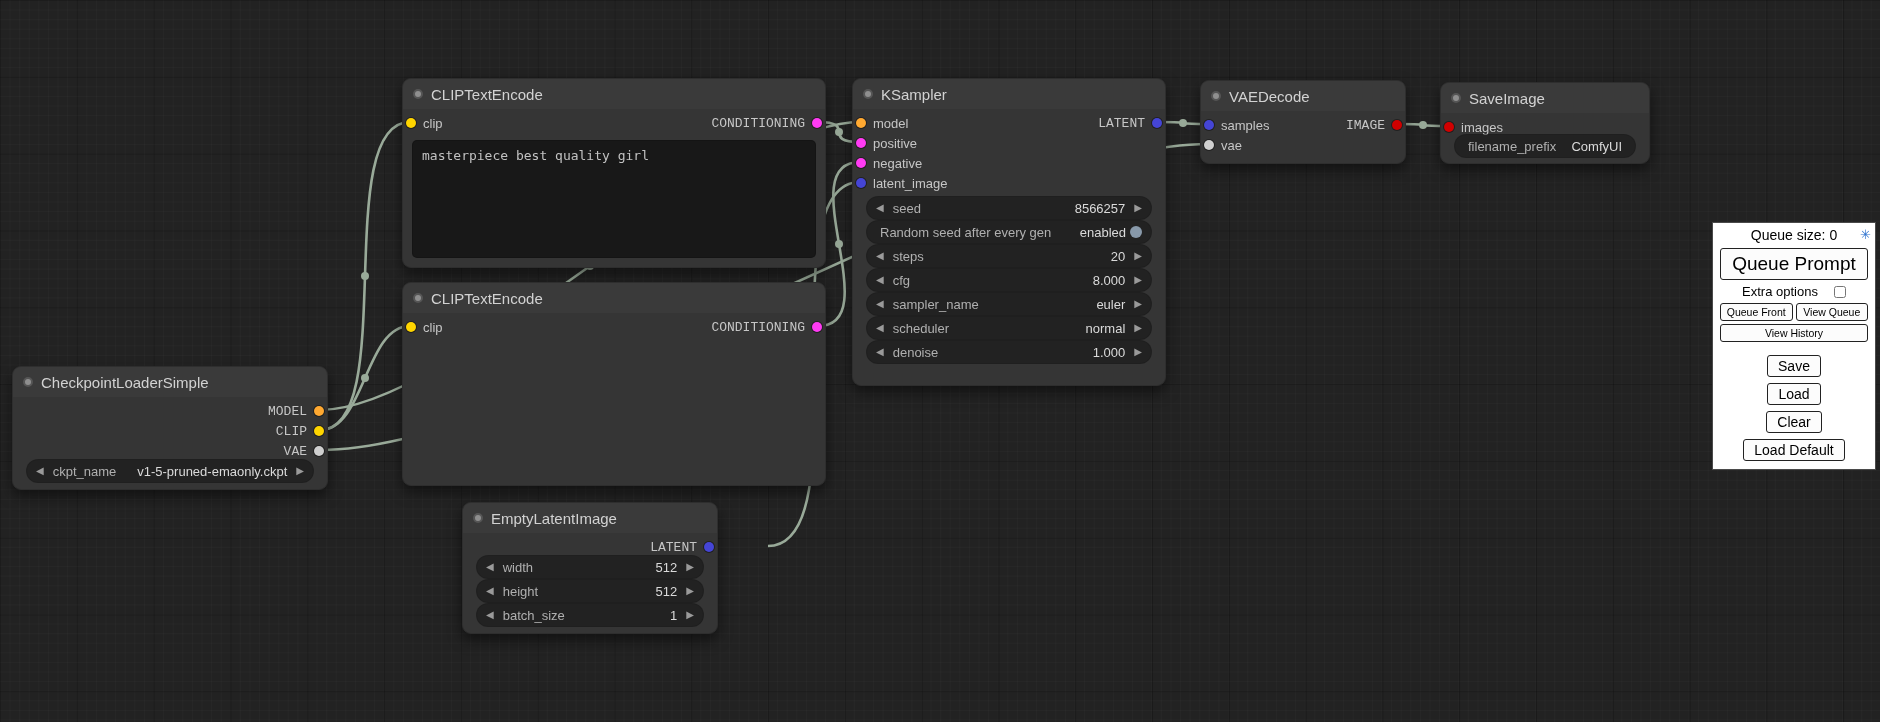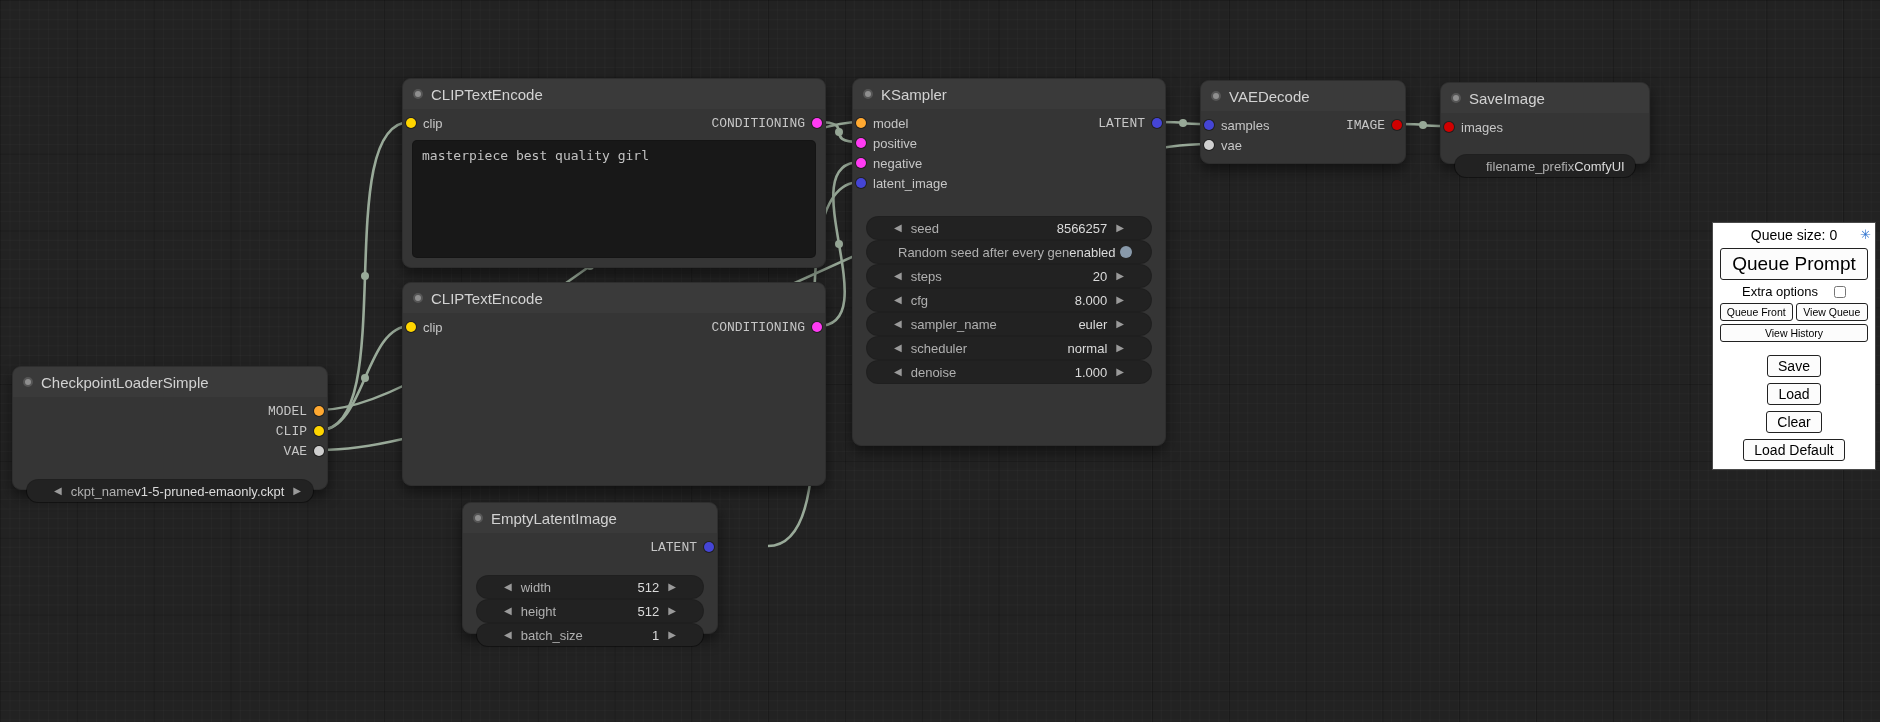--- a/index.html
+++ b/index.html
@@ -37,22 +37,22 @@
   .c-model  { background:#FFA931; }
   .c-clip   { background:#FFD500; }
   .c-vae    { background:#CFCFCF; }
   .c-cond   { background:#FF3BF3; }
   .c-latent { background:#4545D5; }
   .c-image  { background:#D00000; }
 
   .widget {
     position:absolute; left:14px; right:14px; height:22px;
     background:#222222; border-radius:11px; box-shadow:0 0 0 1px rgba(0,0,0,.4);
-    display:flex; align-items:center; padding:0 27px;
-    font-size:13px; white-space:nowrap;margin-top:20px;
+    display:flex; align-items:center; padding:0 9px;
+    font-size:13px; white-space:nowrap;
   }
   .arrow  { font-size:10px; color:#9a9a9a; line-height:1; }
   .wlabel { margin-left:9px; color:#b0b0b0; }
   .wvalue { margin-left:auto; margin-right:9px; color:#dadada; }
   .widget.plain .wlabel { margin-left:4px; }
   .widget.plain .wvalue { margin-right:4px; }
   .toggle-dot { width:12px; height:12px; border-radius:50%; background:#8899AA; flex:0 0 auto; }
 
   .prompt {
     position:absolute; left:10px; right:10px;
@@ -188,21 +188,21 @@
     <span class="arrow">▶</span>
   </div>
   <div class="widget" style="top:101px">
     <span class="arrow">◀</span>
     <span class="wlabel">batch_size</span>
     <span class="wvalue">1</span>
     <span class="arrow">▶</span>
   </div>
 </div>
 
-<div class="node" style="left:852px;top:78px;width:314px;height:368px">
+<div class="node" style="left:852px;top:78px;width:314px;height:308px">
   <div class="node-title">
     <span class="tdot"></span>
     <span>KSampler</span>
   </div>
   <div class="slot in" style="top:34px">
     <span class="sdot c-model"></span>
     <span>model</span>
   </div>
   <div class="slot in" style="top:54px">
     <span class="sdot c-cond"></span>

